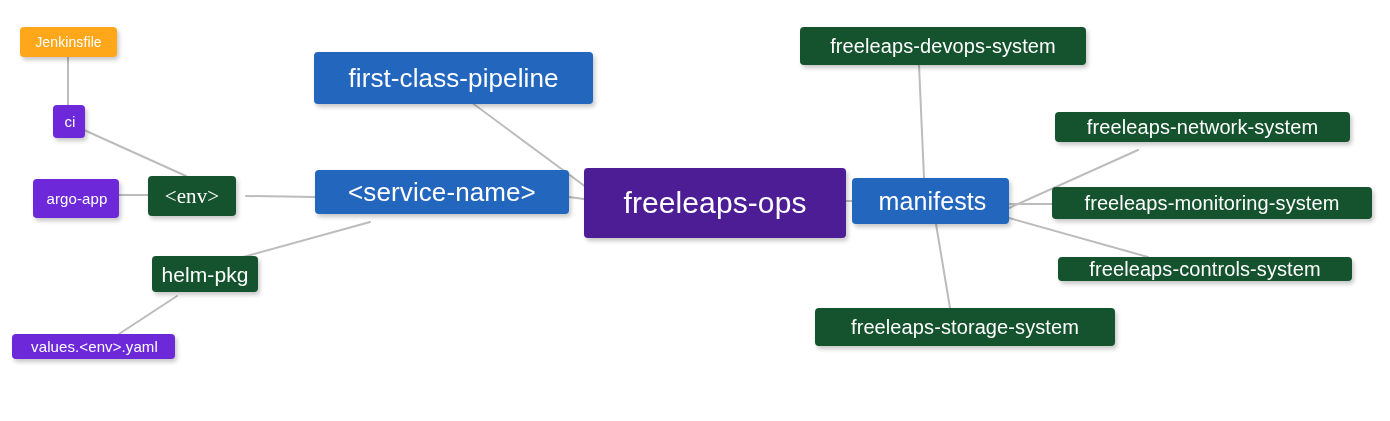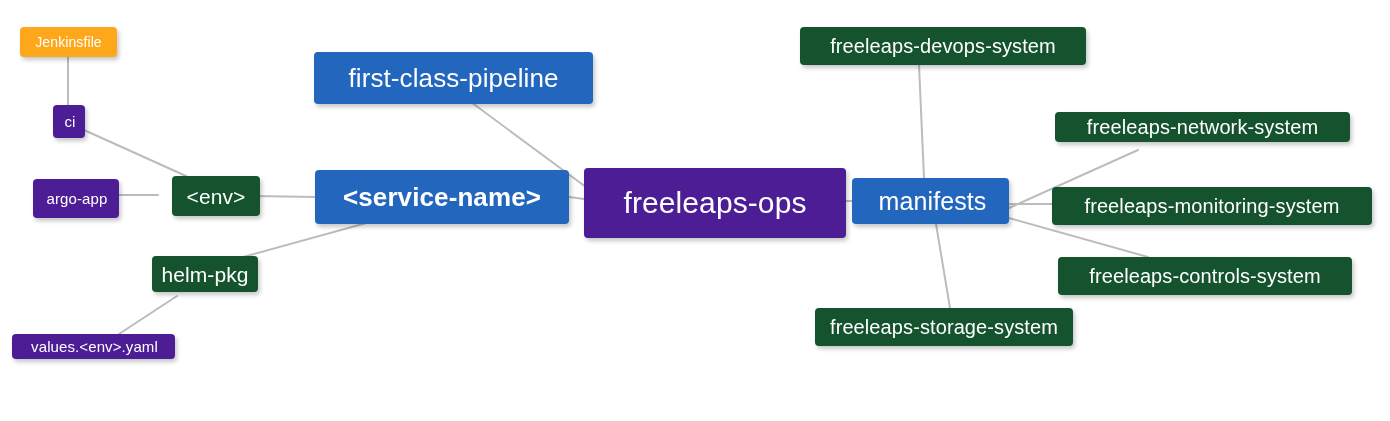--- a/index.html
+++ b/index.html
@@ -38,21 +38,21 @@
     line-height: 1;
     text-align: center;
     box-shadow: 2px 3px 4px rgba(0,0,0,0.22);
     letter-spacing: 0.1px;
     padding: 0 10px;
   }
   .n-root   { background: #4c1d95; }
   .n-blue   { background: #2366be; }
   .n-green  { background: #14532d; }
   .n-orange { background: #ffa71b; }
-  .n-red    { background: #4c1d95; padding-left: 12px; }
+  .n-red    { background: #6d28d9; padding-left: 12px; }
 </style>
 </head>
 <body>
 
 <div id="canvas">
   <svg id="edges" viewBox="0 0 1390 421">
       <line x1="590" y1="190" x2="452" y2="88" stroke="#bcbcbc" stroke-width="2" stroke-linecap="round"></line>
       <line x1="584" y1="199" x2="569" y2="197" stroke="#bcbcbc" stroke-width="2" stroke-linecap="round"></line>
       <line x1="846" y1="201" x2="852" y2="201" stroke="#bcbcbc" stroke-width="2" stroke-linecap="round"></line>
       <line x1="315" y1="197" x2="246" y2="196" stroke="#bcbcbc" stroke-width="2" stroke-linecap="round"></line>
@@ -63,27 +63,27 @@
       <line x1="177" y1="296" x2="119" y2="334" stroke="#bcbcbc" stroke-width="2" stroke-linecap="round"></line>
       <line x1="924" y1="178" x2="919" y2="65" stroke="#bcbcbc" stroke-width="2" stroke-linecap="round"></line>
       <line x1="1009" y1="208" x2="1138" y2="150" stroke="#bcbcbc" stroke-width="2" stroke-linecap="round"></line>
       <line x1="1009" y1="204" x2="1052" y2="204" stroke="#bcbcbc" stroke-width="2" stroke-linecap="round"></line>
       <line x1="1009" y1="218" x2="1148" y2="257" stroke="#bcbcbc" stroke-width="2" stroke-linecap="round"></line>
       <line x1="936" y1="224" x2="950" y2="308" stroke="#bcbcbc" stroke-width="2" stroke-linecap="round"></line>
     </svg>
   <div id="node-layer">
       <div class="node n-root" style="left: 584px; top: 168px; width: 262px; height: 70px; font-size: 30px;">freeleaps-ops</div>
       <div class="node n-blue" style="left: 314px; top: 36px; width: 279px; height: 52px; font-size: 26px; margin-top: 16px;">first-class-pipeline</div>
-      <div class="node n-blue" style="left: 315px; top: 170px; width: 254px; height: 54px; font-size: 26px; font-weight: bold;">&lt;service-name&gt;</div>
+      <div class="node n-blue" style="left: 315px; top: 170px; width: 254px; height: 44px; font-size: 26px;">&lt;service-name&gt;</div>
       <div class="node n-blue" style="left: 852px; top: 178px; width: 157px; height: 46px; font-size: 25px; padding-left: 14px;">manifests</div>
-      <div class="node n-green" style="left: 172px; top: 176px; width: 88px; height: 40px; font-size: 21px;">&lt;env&gt;</div>
+      <div class="node n-green" style="left: 148px; top: 176px; width: 88px; height: 40px; font-size: 21px; font-family: Liberation Serif, serif;">&lt;env&gt;</div>
       <div class="node n-green" style="left: 152px; top: 256px; width: 106px; height: 36px; font-size: 21px;">helm-pkg</div>
       <div class="node n-green" style="left: 800px; top: 27px; width: 286px; height: 38px; font-size: 20px;">freeleaps-devops-system</div>
       <div class="node n-green" style="left: 1055px; top: 112px; width: 295px; height: 30px; font-size: 20px;">freeleaps-network-system</div>
-      <div class="node n-green" style="left: 1052px; top: 187px; width: 320px; height: 38px; font-size: 20px;">freeleaps-monitoring-system</div>
-      <div class="node n-green" style="left: 1058px; top: 257px; width: 294px; height: 38px; font-size: 20px;">freeleaps-controls-system</div>
-      <div class="node n-green" style="left: 815px; top: 308px; width: 258px; height: 38px; font-size: 20px;">freeleaps-storage-system</div>
+      <div class="node n-green" style="left: 1052px; top: 187px; width: 320px; height: 32px; font-size: 20px;">freeleaps-monitoring-system</div>
+      <div class="node n-green" style="left: 1058px; top: 257px; width: 294px; height: 24px; font-size: 20px;">freeleaps-controls-system</div>
+      <div class="node n-green" style="left: 815px; top: 308px; width: 300px; height: 38px; font-size: 20px;">freeleaps-storage-system</div>
       <div class="node n-orange" style="left: 20px; top: 27px; width: 97px; height: 30px; font-size: 14px;">Jenkinsfile</div>
       <div class="node n-red" style="left: 53px; top: 105px; width: 32px; height: 33px; font-size: 15px;">ci</div>
       <div class="node n-red" style="left: 33px; top: 179px; width: 86px; height: 39px; font-size: 15px;">argo-app</div>
       <div class="node n-red" style="left: 12px; top: 334px; width: 163px; height: 25px; font-size: 15px;">values.&lt;env&gt;.yaml</div>
     </div>
 </div>
 
 </body></html>

